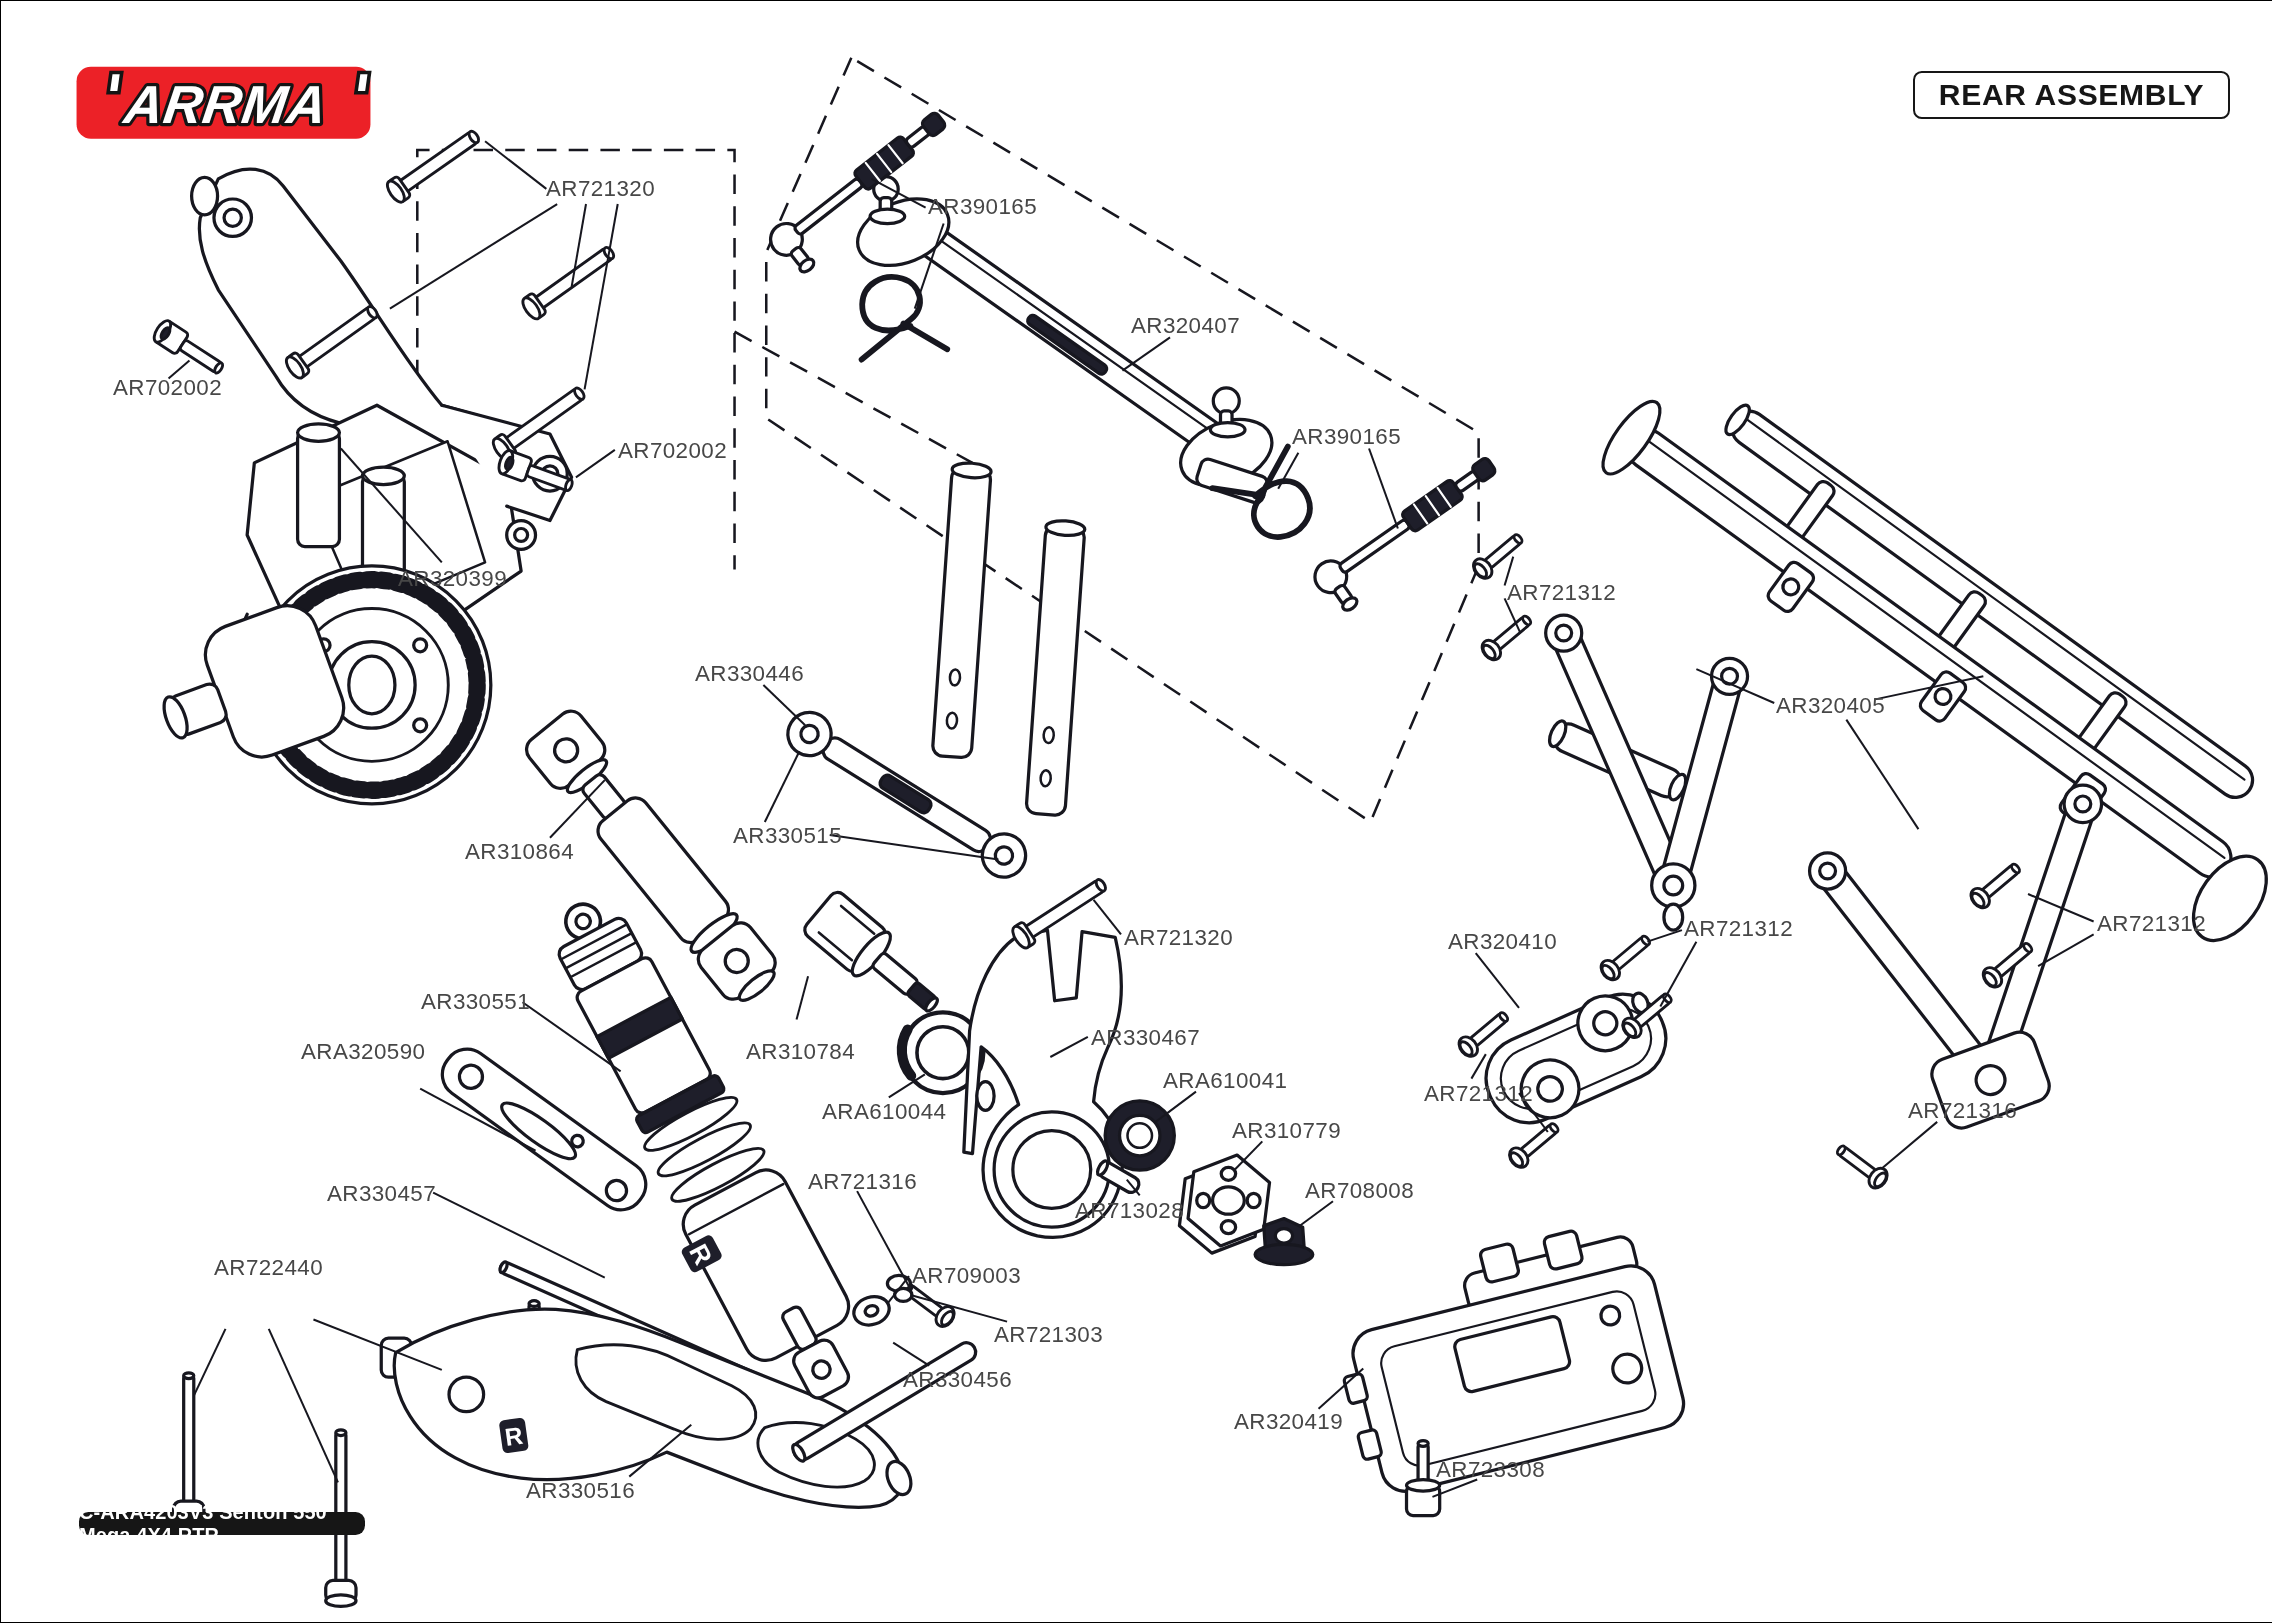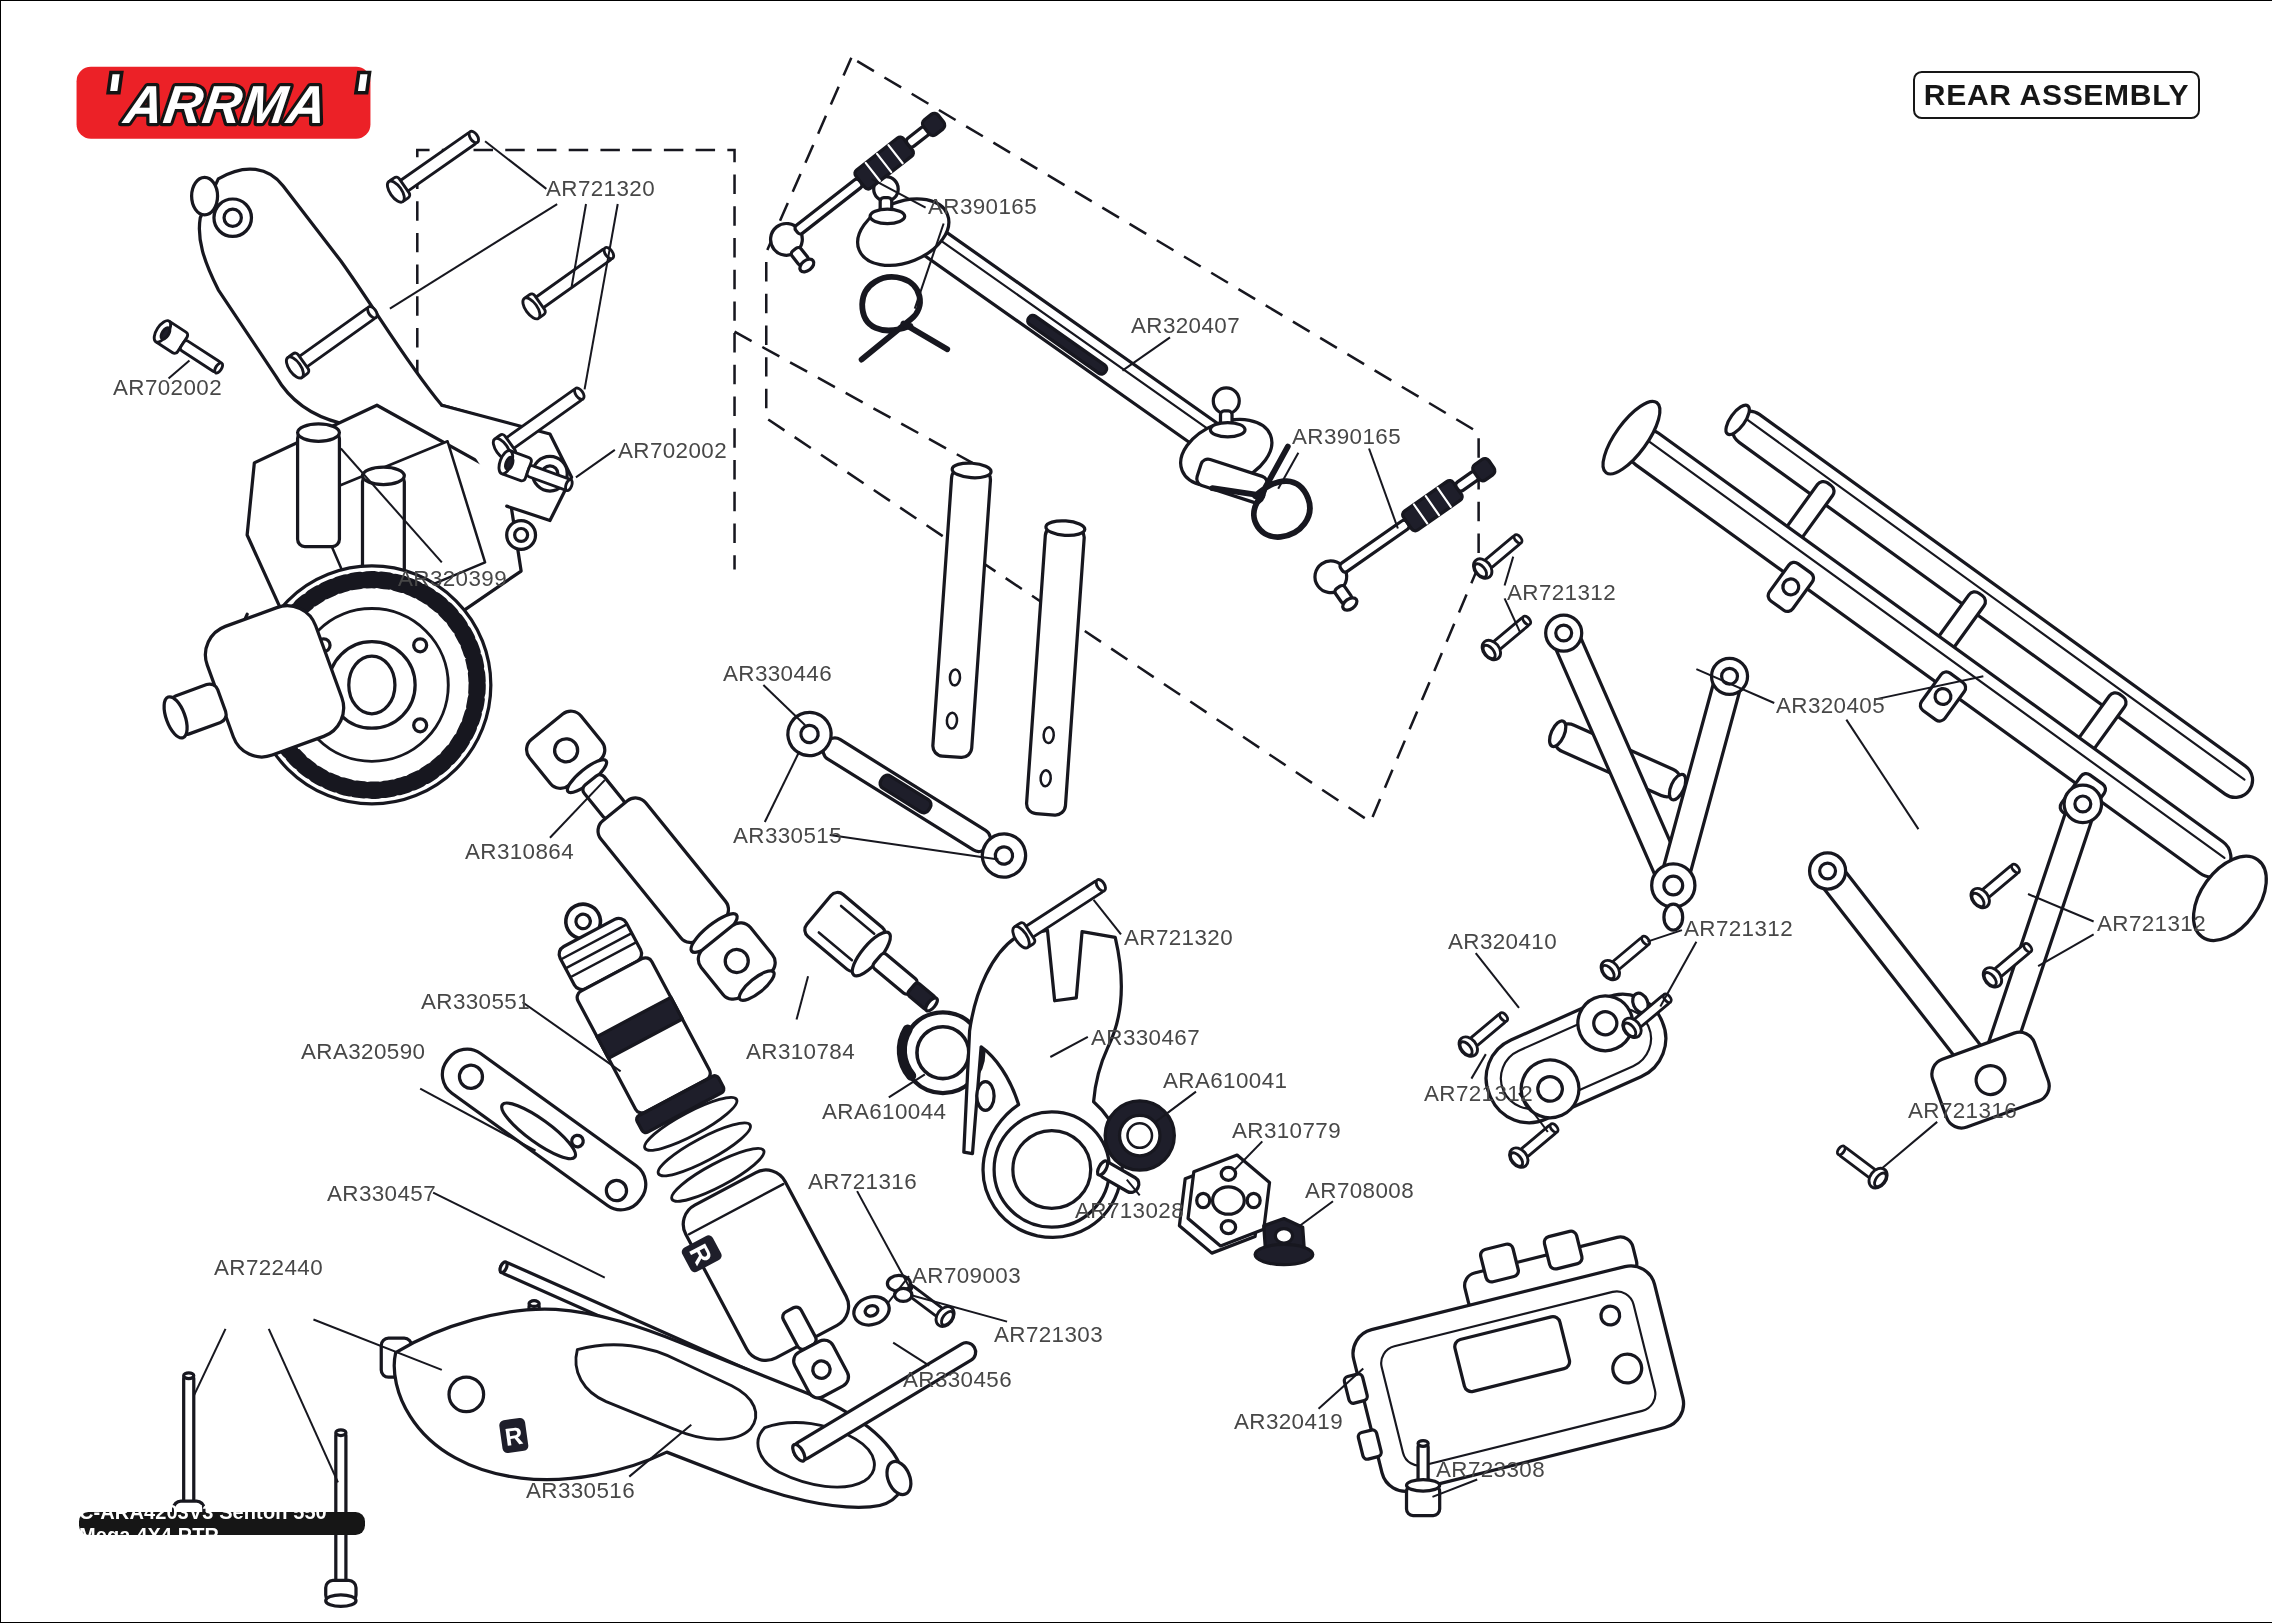--- a/index.html
+++ b/index.html
@@ -2,21 +2,21 @@
 <html style="font-size:11.5px"><head>
 <meta charset="utf-8">
 <style>
   html,body{margin:0;padding:0;background:#fff;}
   #page{position:relative;width:2273px;height:1623px;background:#fff;overflow:hidden;
         font-family:"Liberation Sans",sans-serif;}
   #frame{position:absolute;inset:0;border:1.4px solid #000;pointer-events:none;}
   svg{position:absolute;left:0;top:0;}
   .plabel{position:absolute;font-size:22.4px;line-height:1.05;color:#474747;
           white-space:nowrap;letter-spacing:0.4px;}
-  #title-box{position:absolute;left:1913px;top:71px;width:287px;height:48px;
+  #title-box{position:absolute;left:1913px;top:71px;width:317px;height:48px;
      border:2.9px solid #161616;border-radius:8.7px;display:flex;align-items:center;
      justify-content:center;font-size:30px;font-weight:bold;color:#161616;
      letter-spacing:0.7px;box-sizing:border-box;background:#fff;}
   #footer-box{position:absolute;left:79px;top:1512px;width:286px;height:23px;
      background:#161616;border-radius:9.4px;display:flex;align-items:center;
      justify-content:center;font-size:20px;font-weight:bold;color:#fff;
      letter-spacing:0.1px;}
   #logo{position:absolute;left:72px;top:61px;width:303px;height:85px;}
 </style>
 </head>
@@ -505,21 +505,21 @@
 
 <div class="plabel" style="left:546px;top:177px">AR721320</div>
 <div class="plabel" style="left:113px;top:376px">AR702002</div>
 <div class="plabel" style="left:618px;top:439px">AR702002</div>
 <div class="plabel" style="left:398px;top:567px">AR320399</div>
 <div class="plabel" style="left:928px;top:195px">AR390165</div>
 <div class="plabel" style="left:1131px;top:314px">AR320407</div>
 <div class="plabel" style="left:1292px;top:425px">AR390165</div>
 <div class="plabel" style="left:1507px;top:581px">AR721312</div>
 <div class="plabel" style="left:1776px;top:694px">AR320405</div>
-<div class="plabel" style="left:723px;top:662px">AR330446</div>
+<div class="plabel" style="left:695px;top:662px">AR330446</div>
 <div class="plabel" style="left:465px;top:840px">AR310864</div>
 <div class="plabel" style="left:733px;top:824px">AR330515</div>
 <div class="plabel" style="left:421px;top:990px">AR330551</div>
 <div class="plabel" style="left:746px;top:1040px">AR310784</div>
 <div class="plabel" style="left:822px;top:1100px">ARA610044</div>
 <div class="plabel" style="left:808px;top:1170px">AR721316</div>
 <div class="plabel" style="left:912px;top:1264px">AR709003</div>
 <div class="plabel" style="left:301px;top:1040px">ARA320590</div>
 <div class="plabel" style="left:327px;top:1182px">AR330457</div>
 <div class="plabel" style="left:214px;top:1256px">AR722440</div>

